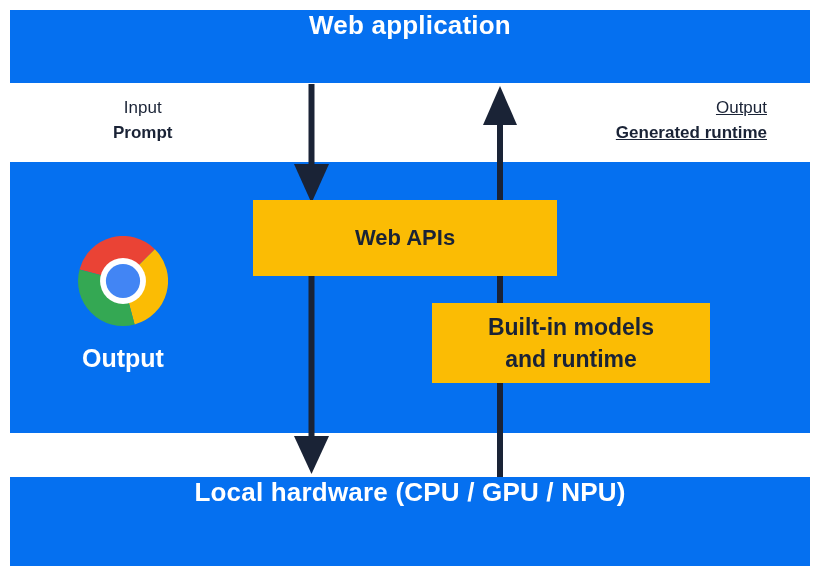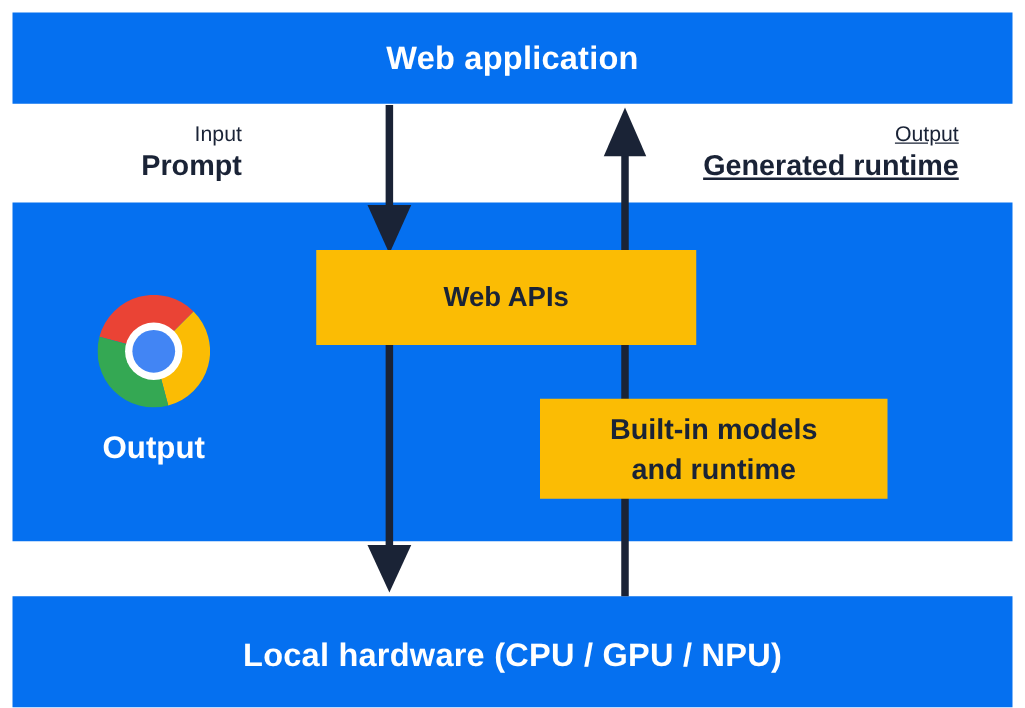--- a/index.html
+++ b/index.html
@@ -14,45 +14,45 @@
   }
   *{margin:0;padding:0;box-sizing:border-box;}
   html,body{background:#fff;}
   body{font-family:"Liberation Sans","DejaVu Sans",sans-serif;}
   .canvas{
     position:relative;width:820px;height:566px;background:var(--white);
     overflow:hidden;
   }
   .bar{
     position:absolute;left:10px;width:800px;background:var(--blue);
-    display:flex;align-items:center;justify-content:center;
+    display:flex;align-items:flex-start;justify-content:center;
     color:var(--white);font-weight:bold;font-size:26px;letter-spacing:.2px;
     z-index:1;
   }
   .bar-top{top:10px;height:73px;}
   .bar-bottom{top:477px;height:95px;}
   .section-mid{
     position:absolute;left:10px;top:162px;width:800px;height:271px;
     background:var(--blue);z-index:1;
   }
   .gap-label{position:absolute;z-index:2;color:var(--dark);}
   .gap-label .t1{display:block;font-size:17px;line-height:22px;font-weight:400;}
-  .gap-label .t2{display:block;font-size:23px;line-height:27px;font-weight:bold;}
-  .gap-label-left{left:113px;top:97px;text-align:right;}
+  .gap-label .t2{display:block;font-size:17px;line-height:27px;font-weight:bold;}
+  .gap-label-left{left:113px;top:97px;text-align:center;}
   .gap-label-right{right:53px;top:97px;text-align:right;text-decoration:underline;}
   .arrows-svg{position:absolute;left:0;top:0;width:820px;height:566px;z-index:2;}
   .arrow-line{stroke:var(--dark);stroke-width:6;}
   .arrow-head{fill:var(--dark);}
   .ybox{
     position:absolute;background:var(--yellow);z-index:3;
     display:flex;flex-direction:column;align-items:center;justify-content:center;
     color:var(--dark);font-weight:bold;text-align:center;
   }
   .ybox-webapis{left:253px;top:200px;width:304px;height:76px;font-size:22px;}
-  .ybox-builtin{left:432px;top:319px;width:278px;height:80px;font-size:23px;line-height:32px;}
+  .ybox-builtin{left:432px;top:303px;width:278px;height:80px;font-size:23px;line-height:32px;}
   .chrome-logo{position:absolute;left:78px;top:236px;width:90px;height:90px;z-index:2;}
   .c-red{fill:var(--chrome-red);}
   .c-yellow{fill:var(--chrome-yellow);}
   .c-green{fill:var(--chrome-green);}
   .c-ring{fill:var(--white);}
   .c-core{fill:var(--chrome-blue);}
   .browser-label{
     position:absolute;left:63px;top:344px;width:120px;z-index:2;
     text-align:center;color:var(--white);font-weight:bold;font-size:25px;
   }

